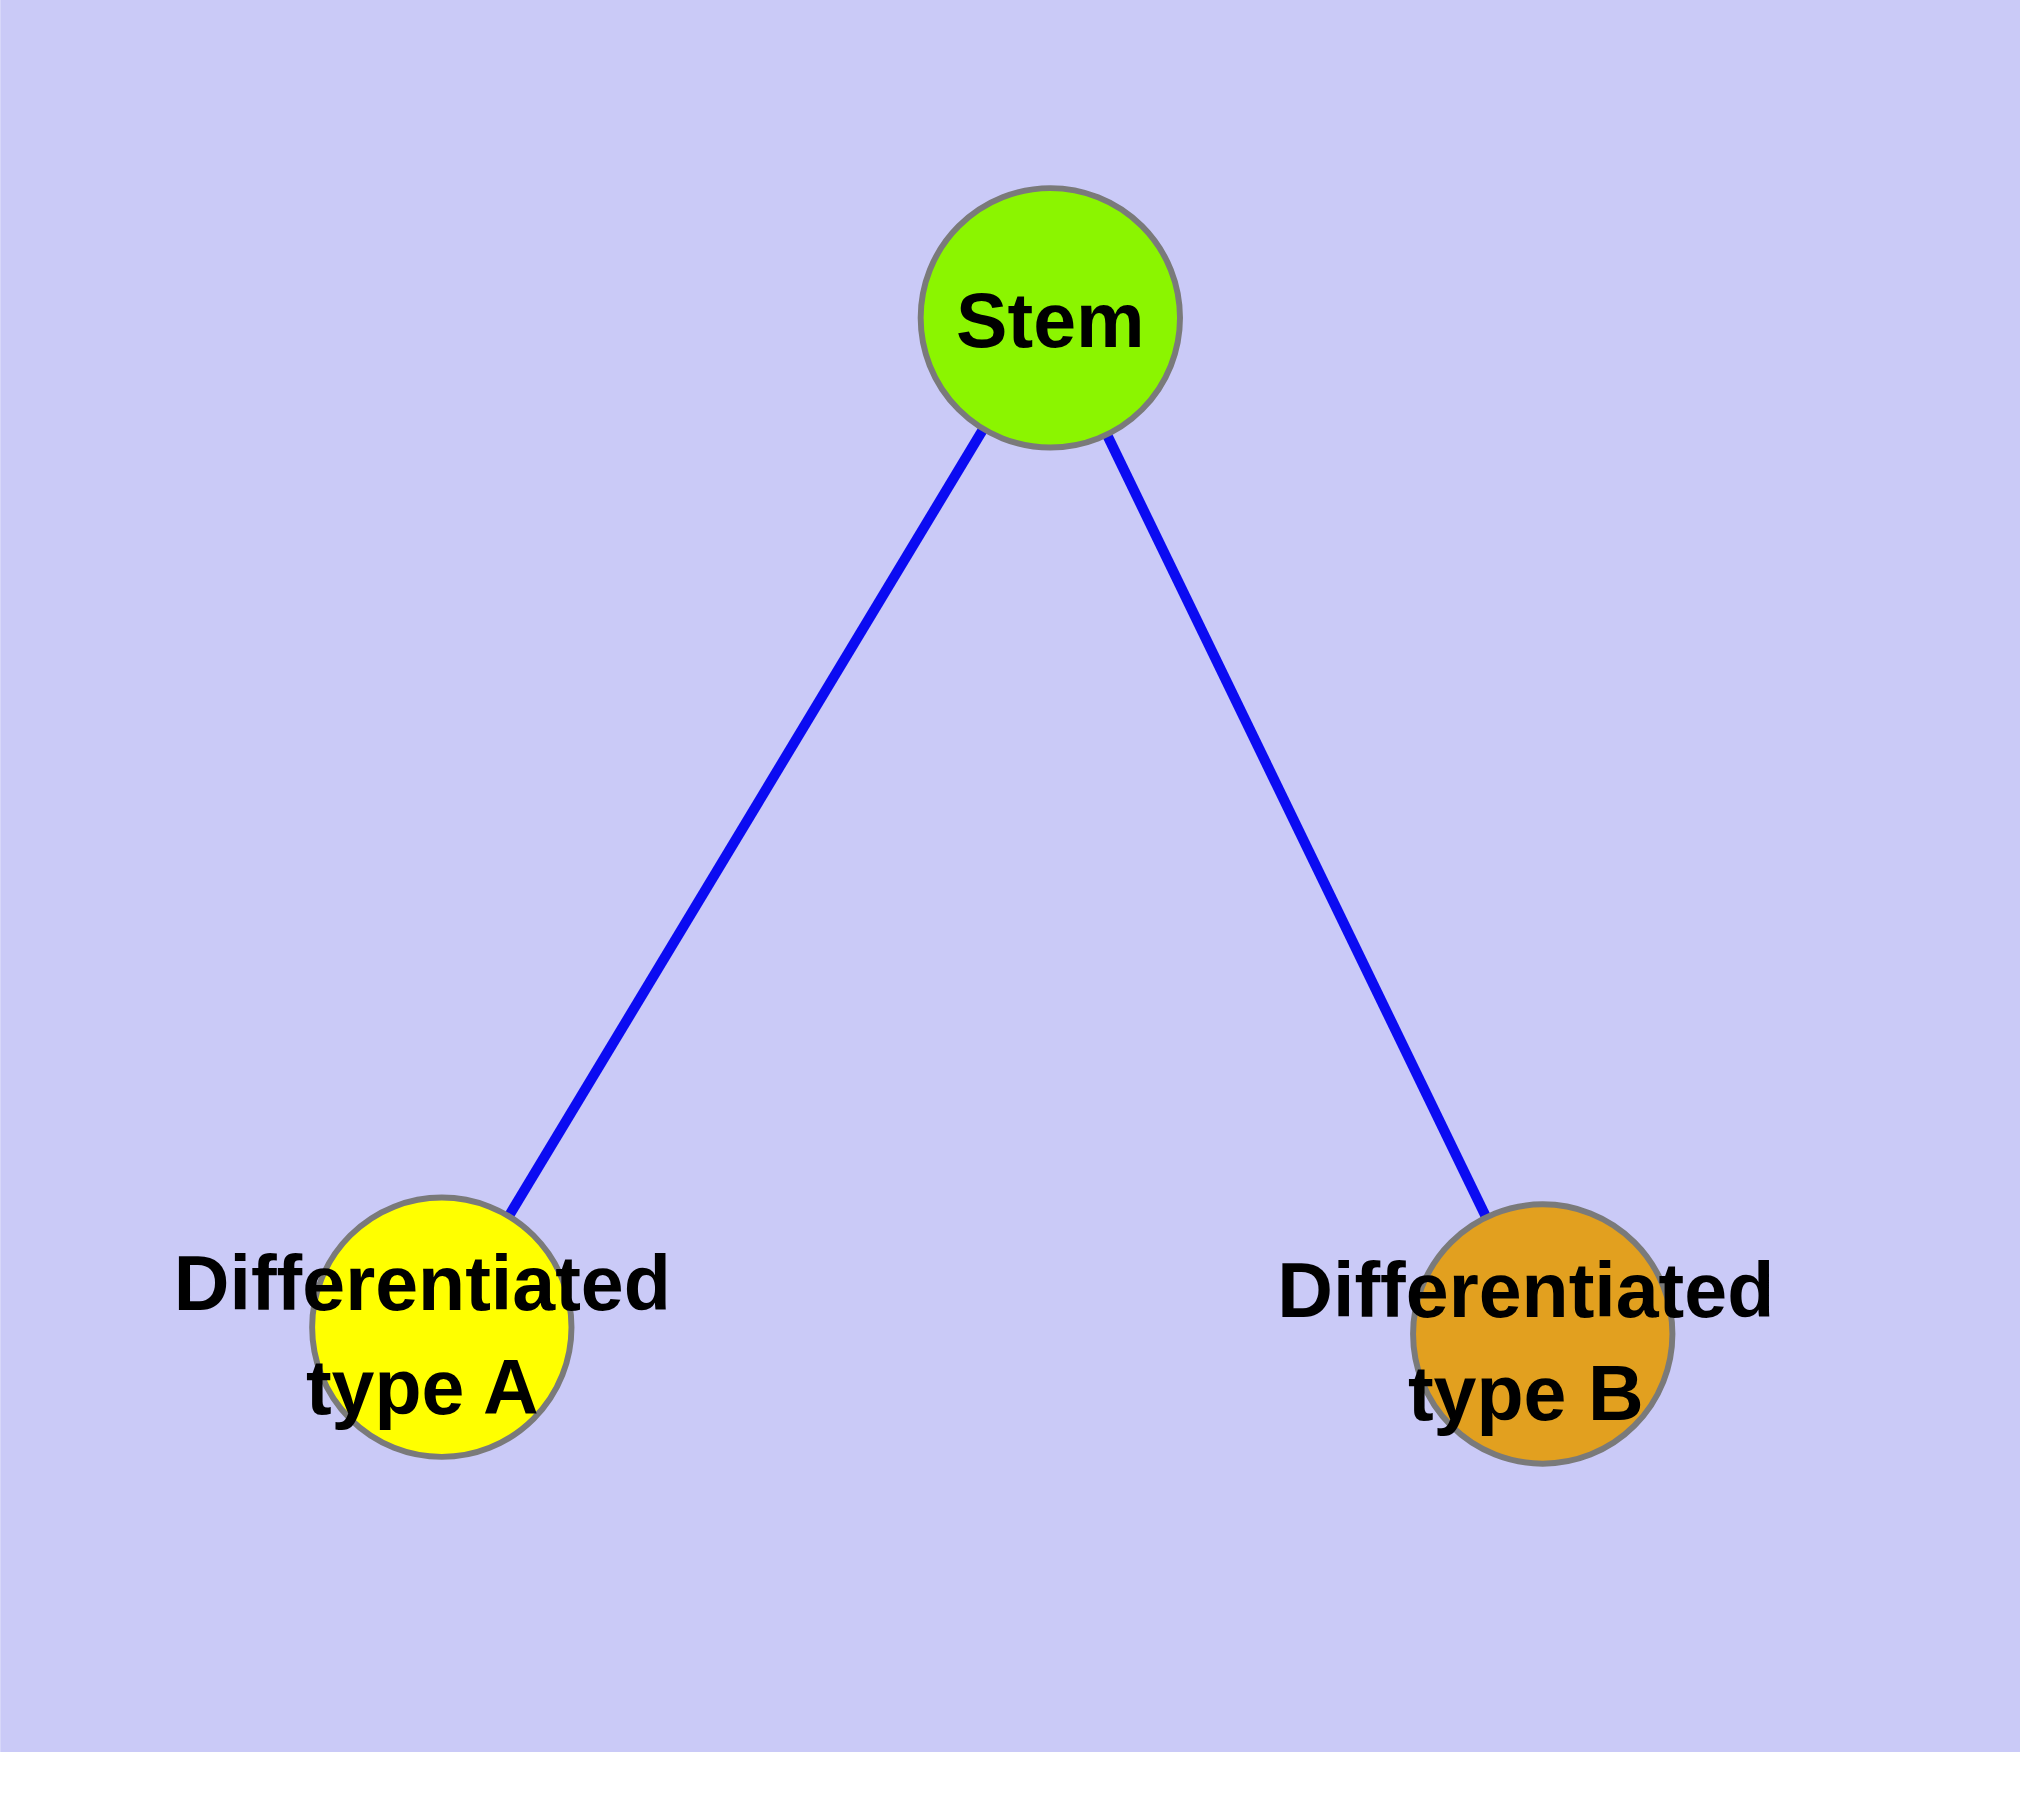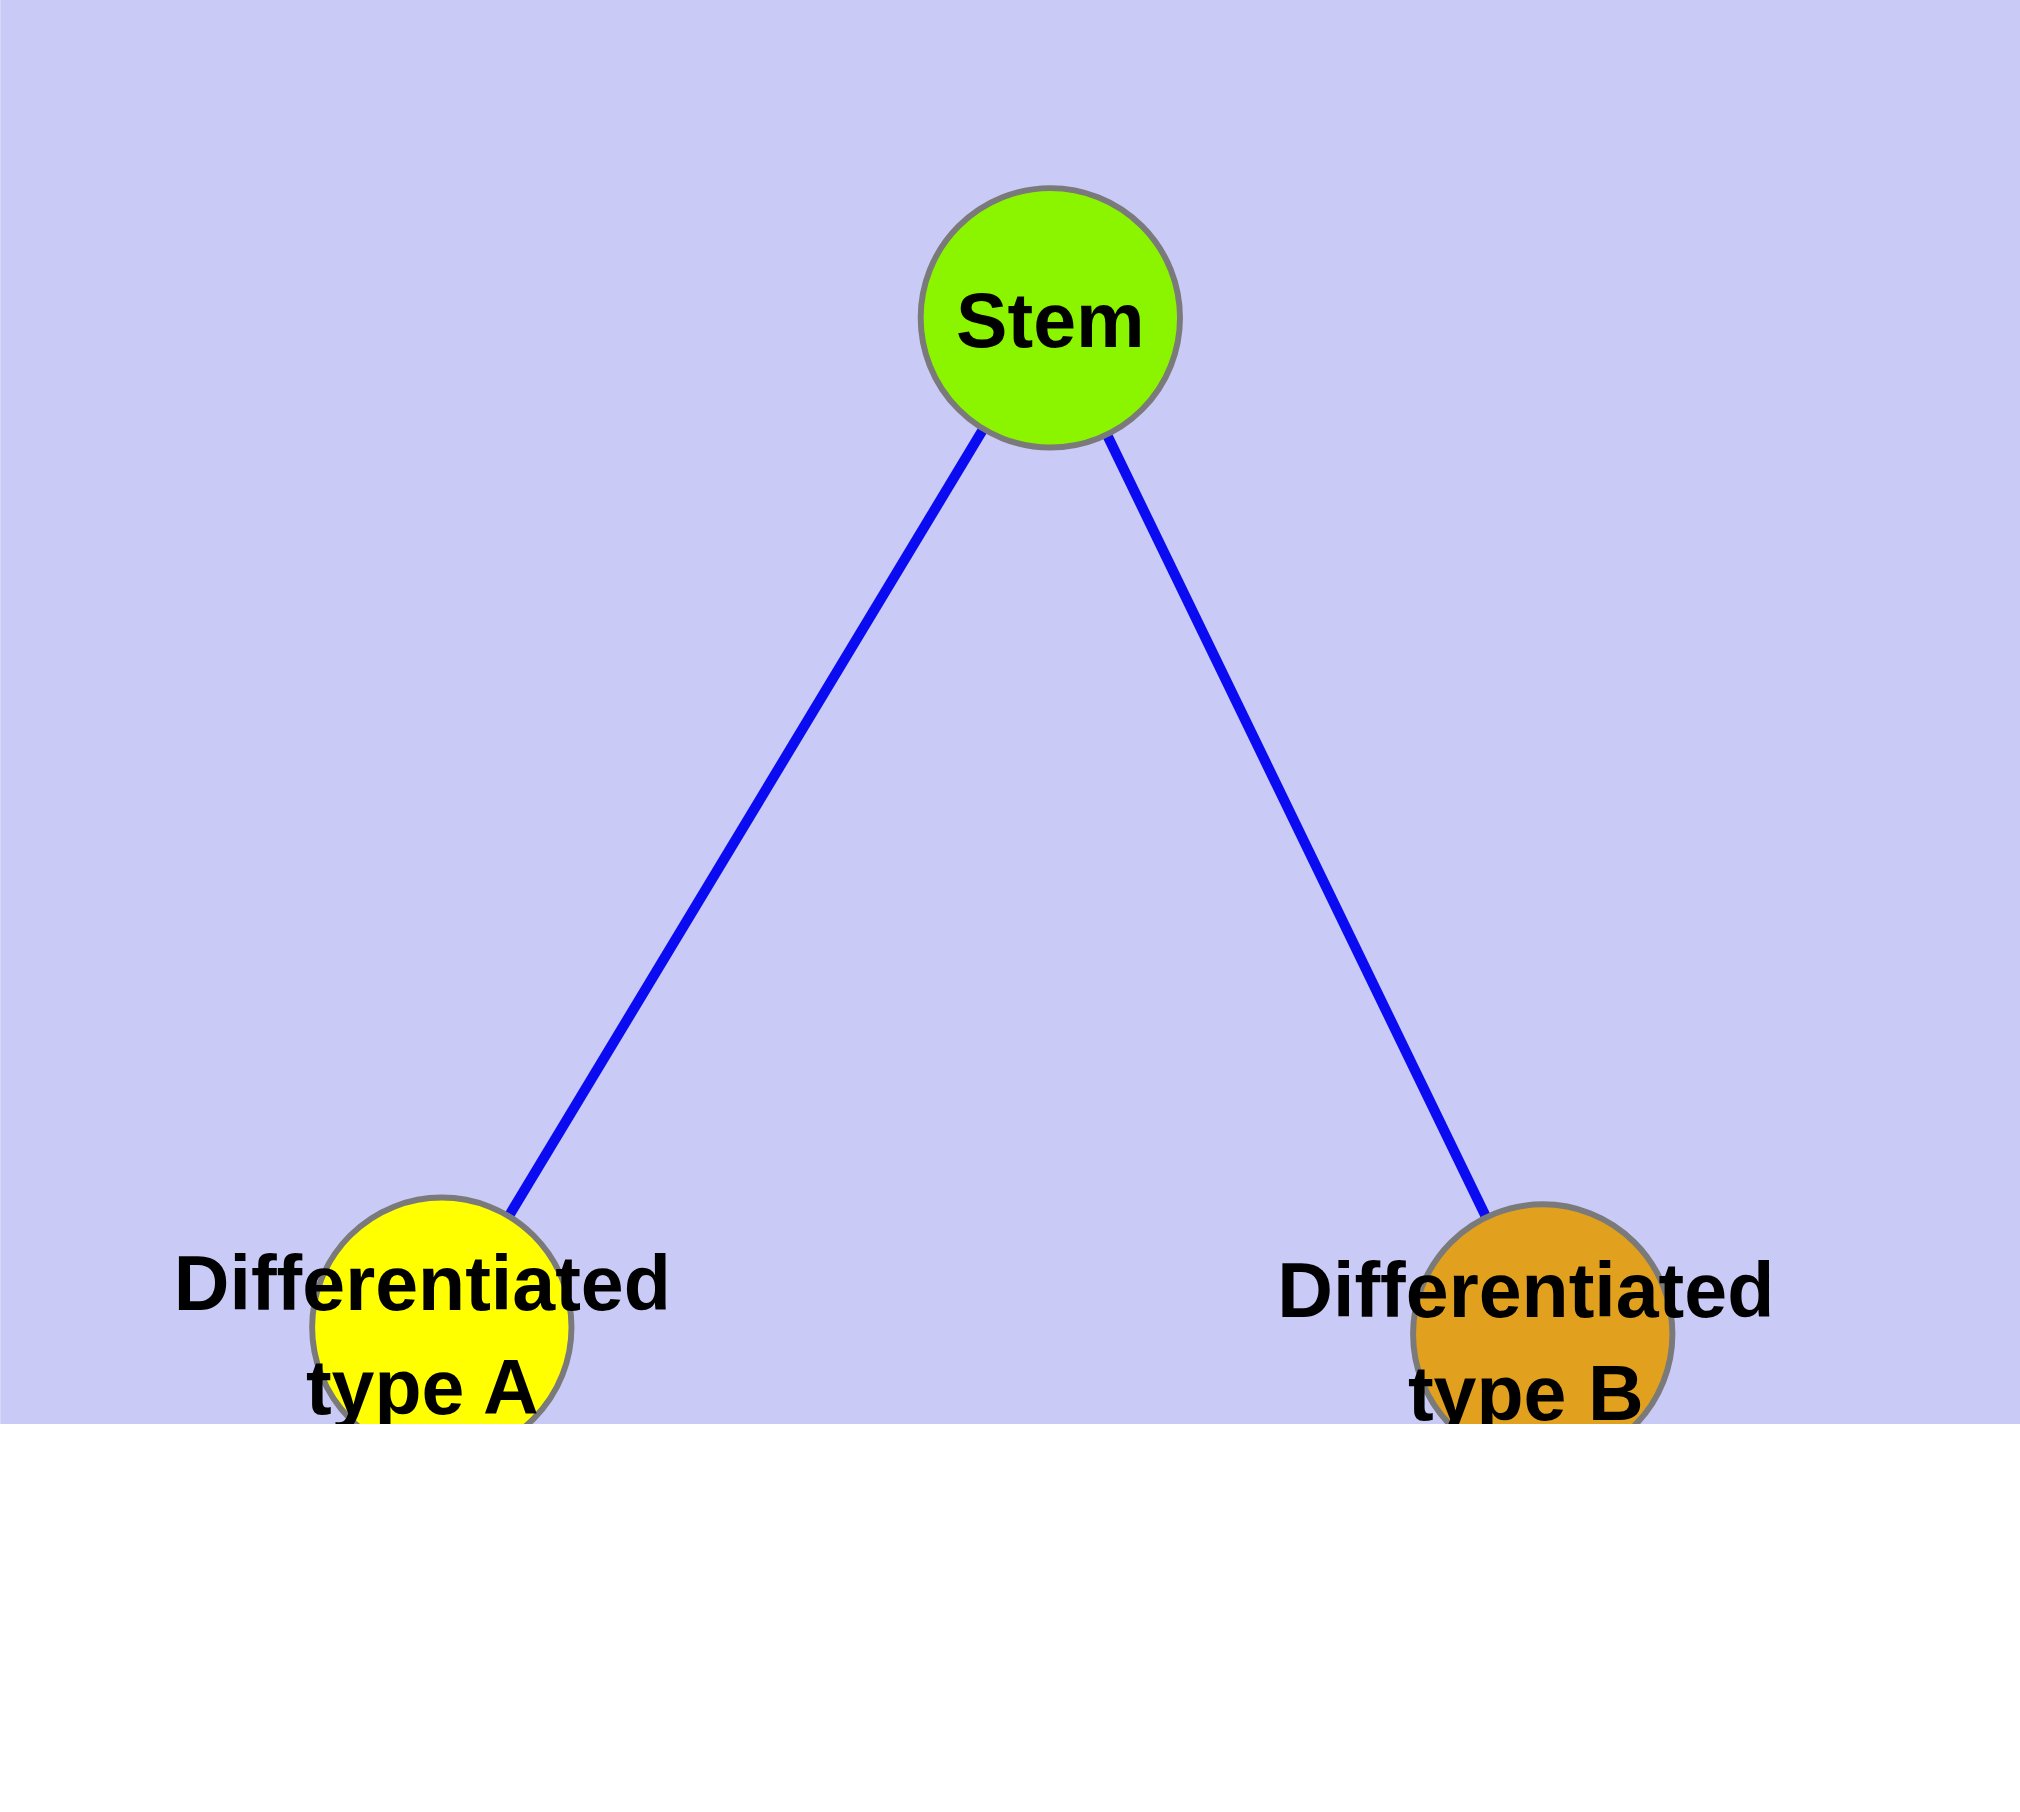--- a/index.html
+++ b/index.html
@@ -2,21 +2,21 @@
 <html style="font-size:13.6px"><head>
 <meta charset="utf-8">
 <style>
   html, body {
     margin: 0;
     padding: 0;
   }
   .stage {
     position: relative;
     width: 2021px;
-    height: 1424px;
+    height: 1752px;
     overflow: hidden;
   }
   svg.graph {
     display: block;
     width: 2021px;
     height: 1812px;
   }
   .node-label {
     font-family: "Liberation Sans", "DejaVu Sans", sans-serif;
     font-weight: bold;

